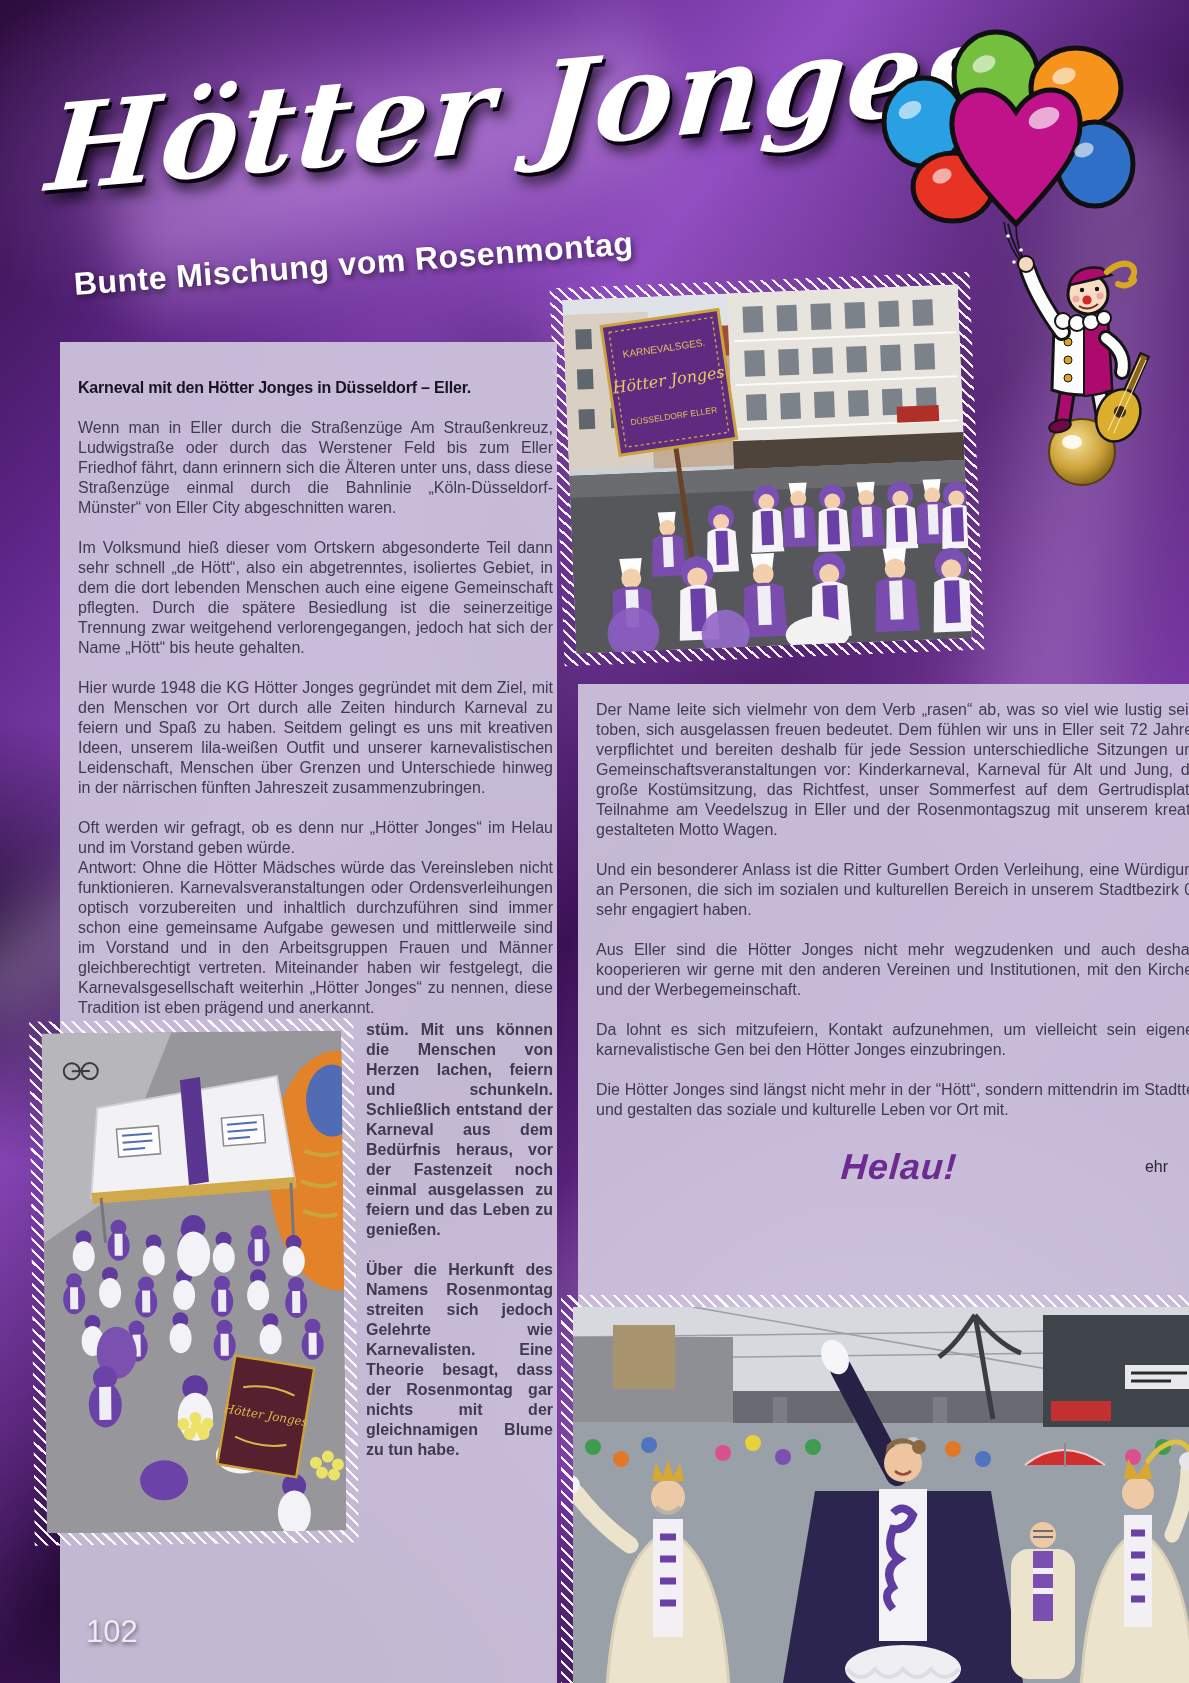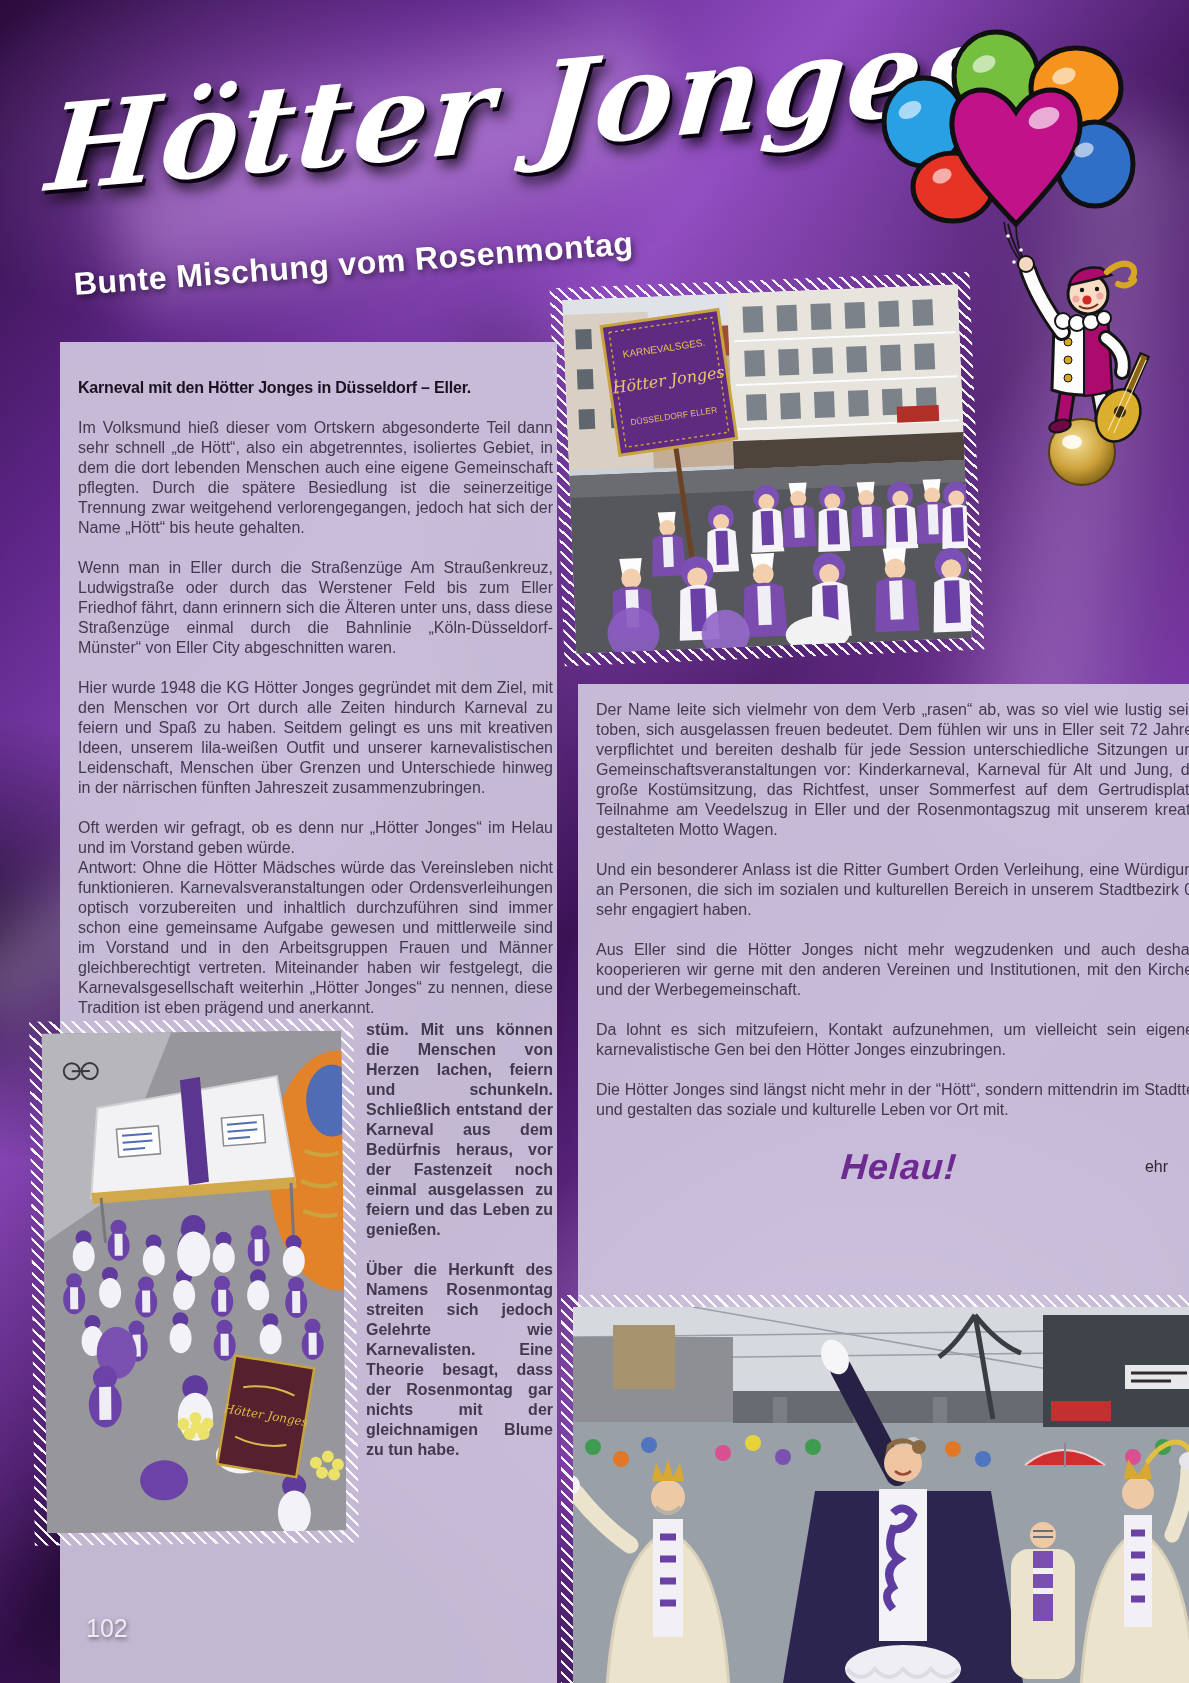--- a/index.html
+++ b/index.html
@@ -52,21 +52,21 @@
   .photo2wrap .ph{width:300px;height:500px;}
   .photo3{position:absolute;left:561px;top:1295px;width:674px;height:424px;}
   .photo3 .ph{width:650px;height:400px;}
   svg{display:block;}
 
   .balloon-clown{position:absolute;left:858px;top:22px;width:322px;height:472px;}
   .closing-row{position:relative;margin-top:26px;height:52px;}
   .helau{position:absolute;left:0;right:0;text-align:center;font-size:36px;font-weight:bold;font-style:italic;
     color:#6d2a91;letter-spacing:1px;transform:skewX(-4deg);}
   .ehr{position:absolute;right:34px;top:12px;font-size:16px;color:#2a2633;}
-  .pagenum{position:absolute;left:86px;top:1614px;font-size:25px;color:#efeaf6;text-shadow:1px 2px 4px rgba(0,0,0,.5);}
+  .pagenum{position:absolute;left:86px;top:1614px;font-size:31px;color:#efeaf6;text-shadow:1px 2px 4px rgba(0,0,0,.5);}
 </style>
 </head>
 <body>
 
 <div class="page">
   <div class="fold f1"></div>
   <div class="fold f2"></div>
   <div class="fold f3"></div>
   <div class="fold f4"></div>
   <div class="fold f5"></div>
@@ -249,22 +249,22 @@
           <circle cx="58" cy="336" r="26" fill="#8a5cc0" opacity=".92"></circle>
           <circle cx="150" cy="340" r="24" fill="#9468c8" opacity=".92"></circle>
           <ellipse cx="242" cy="344" rx="32" ry="18" fill="#f2f2f2"></ellipse>
         </g>
       </svg>
     </span>
   </div>
 
   <div class="panel panel-left">
     <p class="heading">Karneval mit den Hötter Jonges in Düsseldorf – Eller.</p>
+    <p>Wenn man in Eller durch die Straßenzüge Am Straußenkreuz, Ludwigstraße oder durch das Werstener Feld bis zum Eller Friedhof fährt, dann erinnern sich die Älteren unter uns, dass diese Straßenzüge einmal durch die Bahnlinie „Köln-Düsseldorf-Münster“ von Eller City abgeschnitten waren.</p>
     <p>Im Volksmund hieß dieser vom Ortskern abgesonderte Teil dann sehr schnell „de Hött“, also ein abgetrenntes, isoliertes Gebiet, in dem die dort lebenden Menschen auch eine eigene Gemeinschaft pflegten. Durch die spätere Besiedlung ist die seinerzeitige Trennung zwar weitgehend verlorengegangen, jedoch hat sich der Name „Hött“ bis heute gehalten.</p>
-    <p>Wenn man in Eller durch die Straßenzüge Am Straußenkreuz, Ludwigstraße oder durch das Werstener Feld bis zum Eller Friedhof fährt, dann erinnern sich die Älteren unter uns, dass diese Straßenzüge einmal durch die Bahnlinie „Köln-Düsseldorf-Münster“ von Eller City abgeschnitten waren.</p>
     <p>Hier wurde 1948 die KG Hötter Jonges gegründet mit dem Ziel, mit den Menschen vor Ort durch alle Zeiten hindurch Karneval zu feiern und Spaß zu haben. Seitdem gelingt es uns mit kreativen Ideen, unserem lila-weißen Outfit und unserer karnevalistischen Leidenschaft, Menschen über Grenzen und Unterschiede hinweg in der närrischen fünften Jahreszeit zusammenzubringen.</p>
     <p>Oft werden wir gefragt, ob es denn nur „Hötter Jonges“ im Helau und im Vorstand geben würde.</p>
     <p class="p-tight">Antwort: Ohne die Hötter Mädsches würde das Vereinsleben nicht funktionieren. Karnevalsveranstaltungen oder Ordensverleihungen optisch vorzubereiten und inhaltlich durchzuführen sind immer schon eine gemeinsame Aufgabe gewesen und mittlerweile sind im Vorstand und in den Arbeitsgruppen Frauen und Männer gleichberechtigt vertreten. Miteinander haben wir festgelegt, die Karnevalsgesellschaft weiterhin „Hötter Jonges“ zu nennen, diese Tradition ist eben prägend und anerkannt.</p>
     <div class="wrap-row">
       <div class="photo2wrap stitch">
         <span class="ph">
           <svg viewBox="0 0 300 500" width="300" height="500">
             <defs>
               <g id="p2f">
                   <circle cx="0" cy="-10" r="8" fill="#5f3b9e"></circle>

